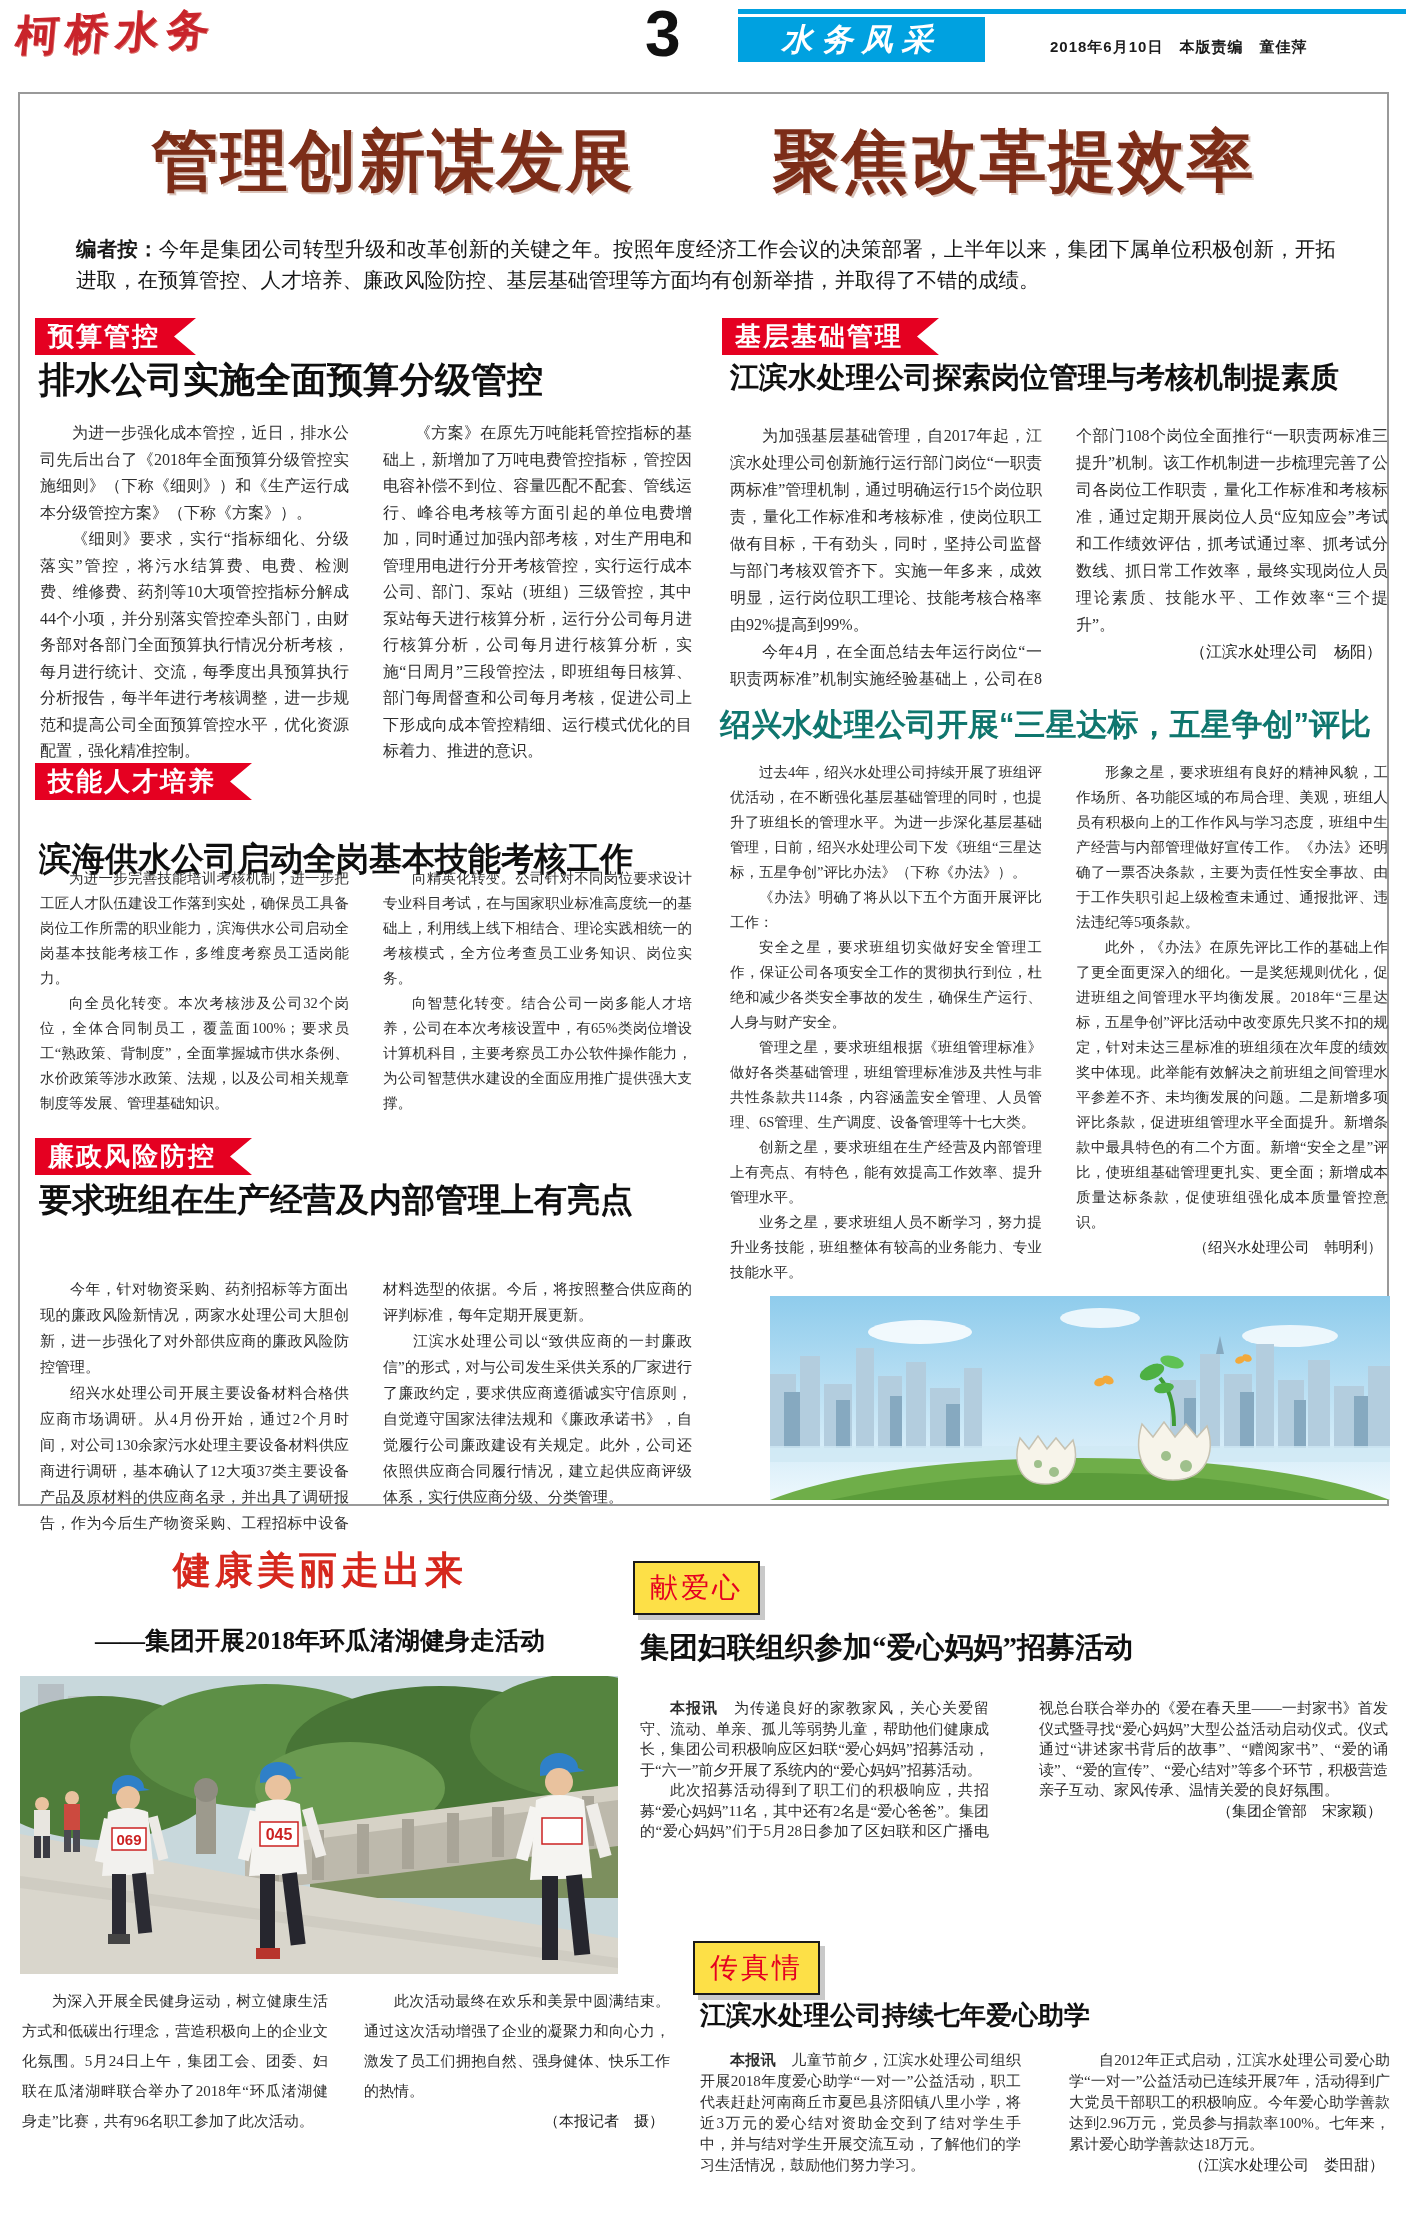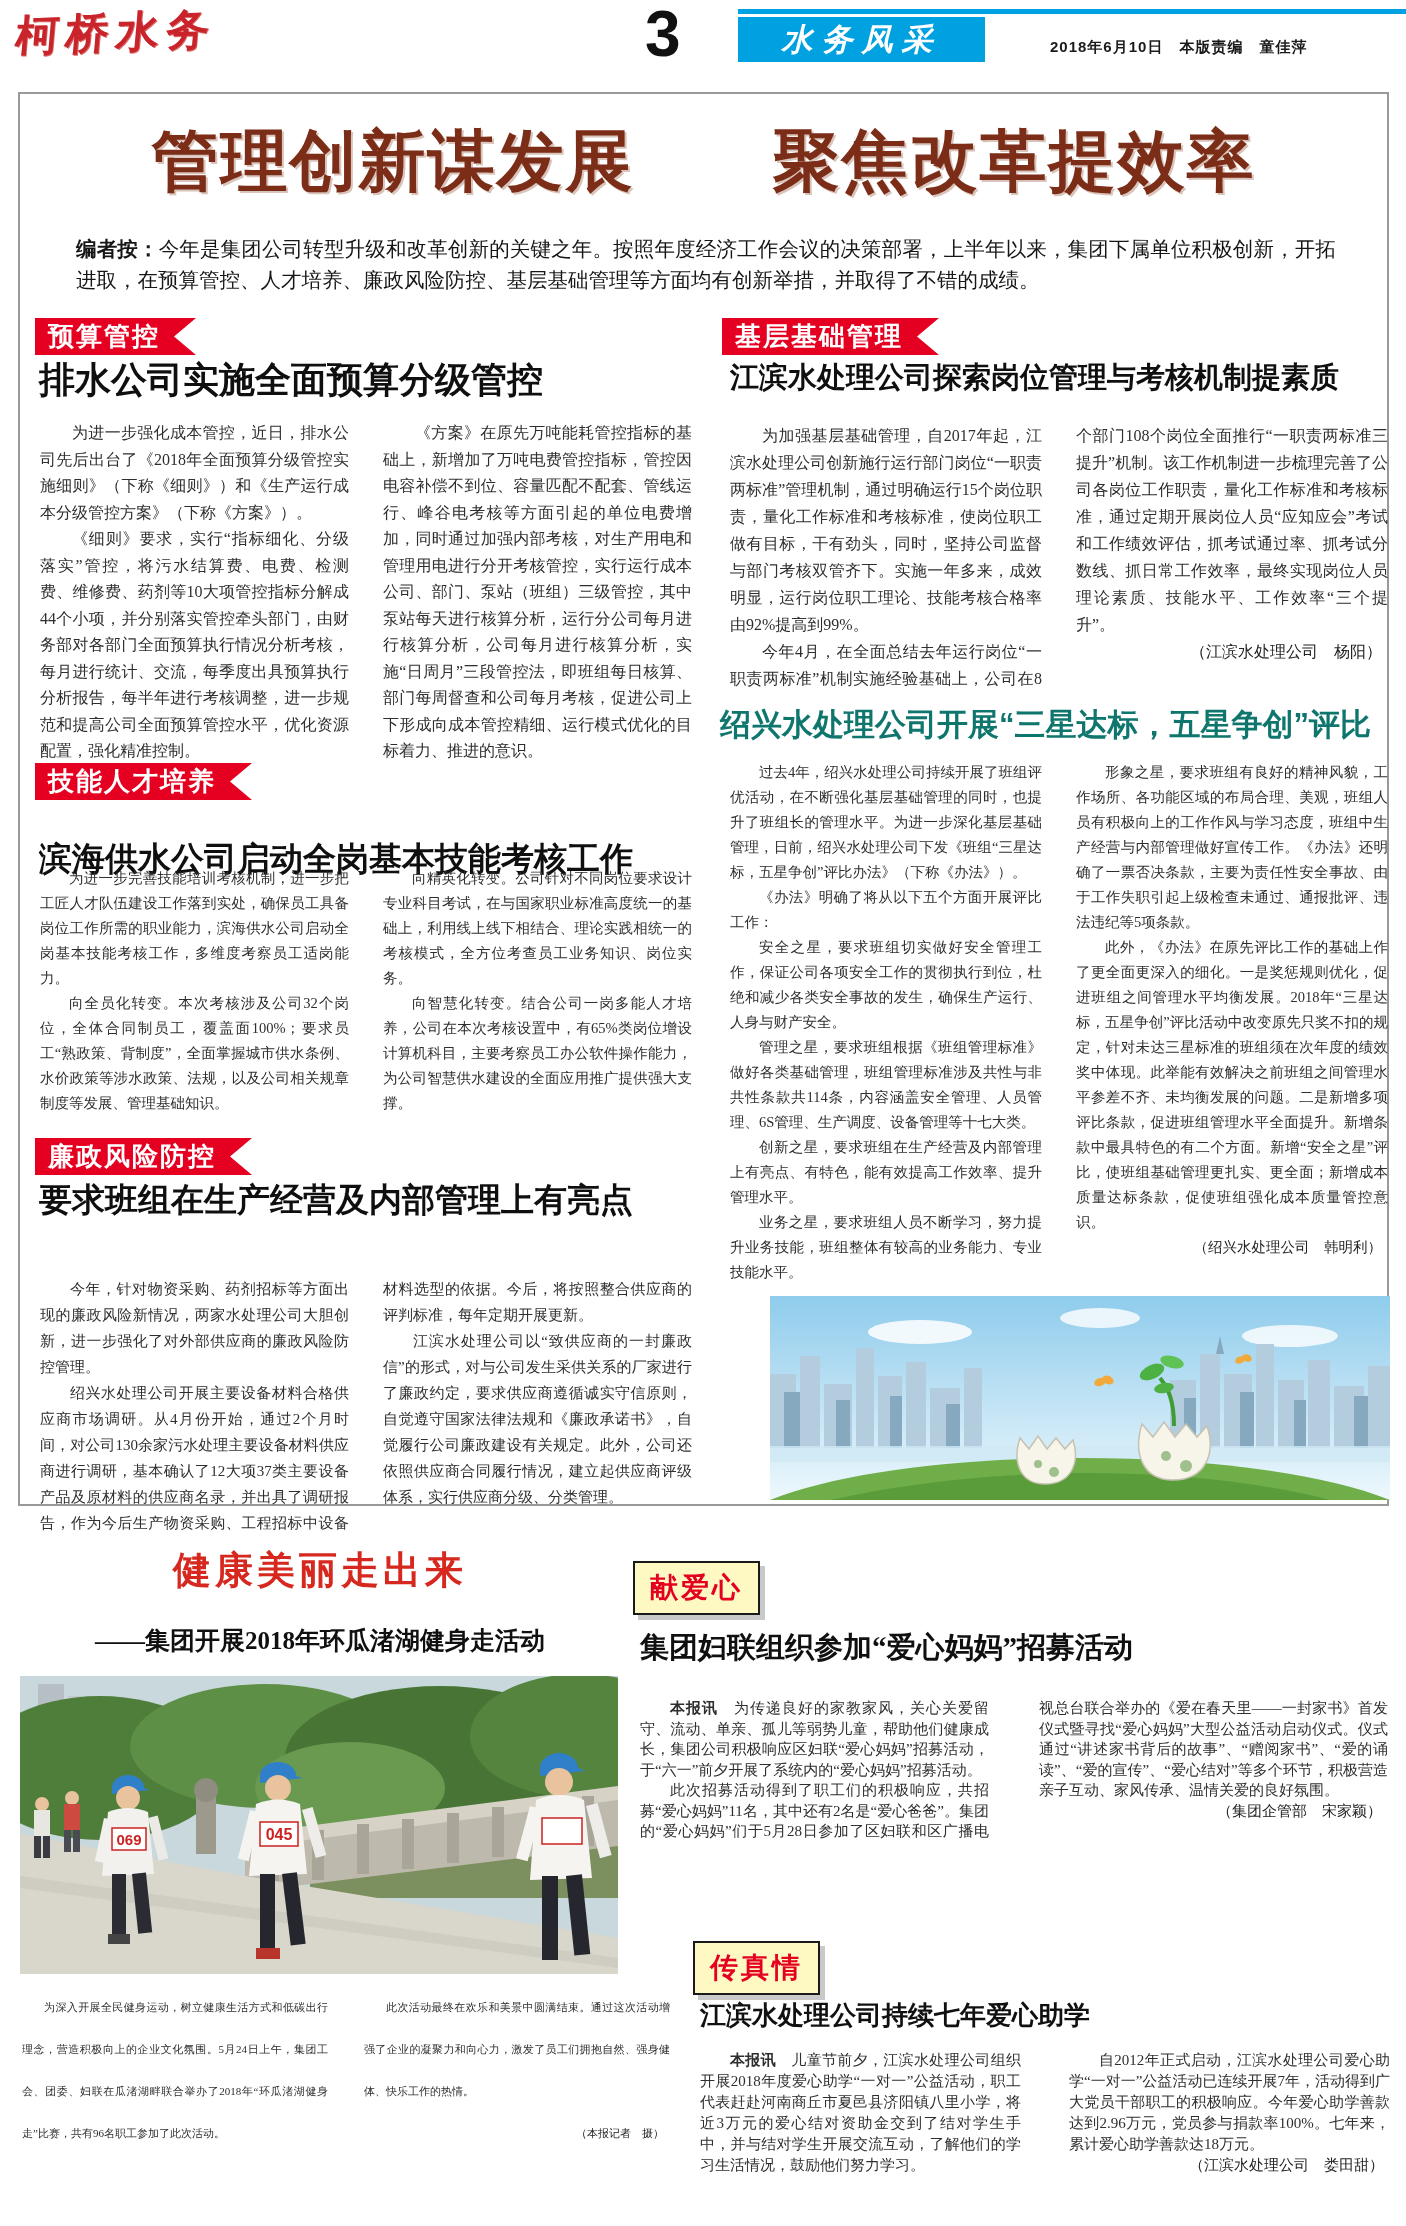--- a/index.html
+++ b/index.html
@@ -74,22 +74,22 @@
   .walk-title {
     position:absolute; left:20px; top:1545px; width:600px; text-align:center;
     font-family:"Liberation Sans", sans-serif; font-weight:900; font-size:38px; color:#d6281e;
     letter-spacing:4px;
   }
   .walk-subtitle {
     position:absolute; left:20px; top:1624px; width:600px; text-align:center;
     font-size:25px; font-weight:700; color:#101010; font-family:"Liberation Serif", serif;
   }
   .badge {
-    position:absolute; background:#fef9c3; border:2px solid #1a1a1a;
-    box-shadow:5px 5px 0 #c9c9c9; color:#e50021; font-weight:700;
+    position:absolute; background:#fde047; border:2px solid #1a1a1a;
+    box-shadow:5px 5px 0 #c9c9c9; color:#e50021; font-weight:400;
     font-family:"Liberation Sans", sans-serif; font-size:28px; padding:6px 15px;
     letter-spacing:3px;
   }
   .sub-title { position:absolute; font-family:"Liberation Serif", serif; color:#101010; white-space:nowrap; }
   figure.illus { position:absolute; overflow:hidden; }
   figure.illus svg { display:block; width:100%; height:100%; }
 </style>
 </head>
 <body>
 
@@ -309,21 +309,21 @@
         <path d="M516,124 q24,-10 48,0 l8,78 -62,2 z" fill="#f5f4f1"></path>
         <rect x="510" y="130" width="12" height="54" fill="#f5f4f1" transform="rotate(15 510 130)"></rect>
         <rect x="566" y="130" width="12" height="54" fill="#efede9" transform="rotate(-15 566 130)"></rect>
         <rect x="522" y="200" width="16" height="84" fill="#26262e"></rect>
         <rect x="546" y="200" width="16" height="80" fill="#26262e" transform="rotate(-6 546 200)"></rect>
         <rect x="522" y="142" width="40" height="26" fill="#ffffff" stroke="#cc2222" stroke-width="1.5"></rect>
       </g>
     </svg>
   </figure>
 
-  <div class="body-cols" style="left:22px; top:1986px; width:648px; height:232px; column-count:2; column-gap:36px; font-size:11px; line-height:42px;">
+  <div class="body-cols" style="left:22px; top:1986px; width:648px; height:232px; column-count:2; column-gap:36px; font-size:15px; line-height:30px;">
     <p>为深入开展全民健身运动，树立健康生活方式和低碳出行理念，营造积极向上的企业文化氛围。5月24日上午，集团工会、团委、妇联在瓜渚湖畔联合举办了2018年“环瓜渚湖健身走”比赛，共有96名职工参加了此次活动。</p>
     <p>此次活动最终在欢乐和美景中圆满结束。通过这次活动增强了企业的凝聚力和向心力，激发了员工们拥抱自然、强身健体、快乐工作的热情。</p>
     <span class="sig">（本报记者　摄）</span>
   </div>
 
   <div class="badge" style="left:633px; top:1561px;">献爱心</div>
   <div class="sub-title" style="left:640px; top:1628px; font-size:29px; font-weight:700;">集团妇联组织参加“爱心妈妈”招募活动</div>
   <div class="body-cols" style="left:640px; top:1698px; width:748px; height:214px; column-count:2; column-gap:50px; font-size:15px; line-height:20.5px;">
     <p><b class="lead-in">本报讯</b>　<span>为传递良好的家教家风，关心关爱留守、流动、单亲、孤儿等弱势儿童，帮助他们健康成长，集团公司积极响应区妇联“爱心妈妈”招募活动，于“六一”前夕开展了系统内的“爱心妈妈”招募活动。</span></p>
     <p>此次招募活动得到了职工们的积极响应，共招募“爱心妈妈”11名，其中还有2名是“爱心爸爸”。集团的“爱心妈妈”们于5月28日参加了区妇联和区广播电视总台联合举办的《爱在春天里——一封家书》首发仪式暨寻找“爱心妈妈”大型公益活动启动仪式。仪式通过“讲述家书背后的故事”、“赠阅家书”、“爱的诵读”、“爱的宣传”、“爱心结对”等多个环节，积极营造亲子互动、家风传承、温情关爱的良好氛围。</p>

